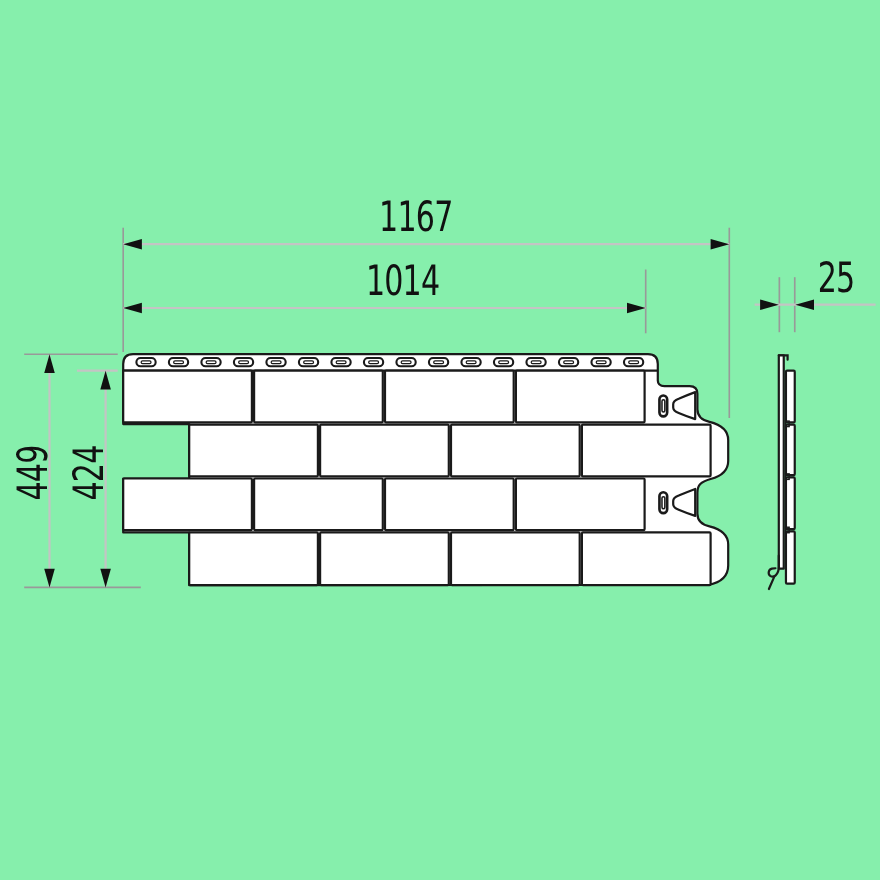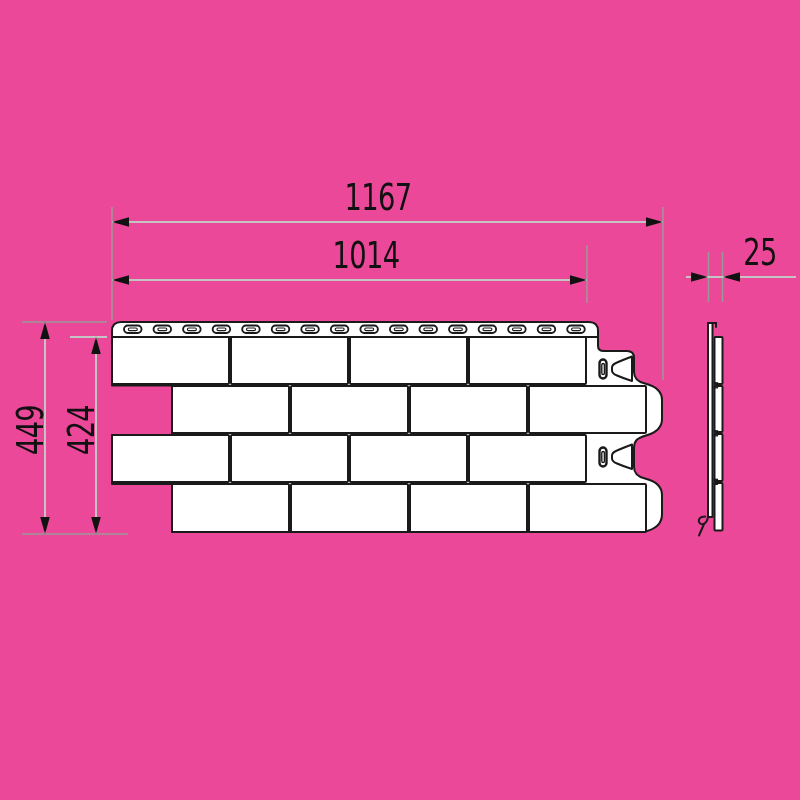--- a/index.html
+++ b/index.html
@@ -1,16 +1,16 @@
 <!DOCTYPE html>
 <html><head>
 <meta charset="utf-8">
 <style>
   html,body{margin:0;padding:0;background:#fff;}
-  #canvas{position:relative;width:800px;height:800px;background:#ec4899;overflow:hidden;
+  #canvas{position:relative;width:800px;height:800px;background:#86efac;overflow:hidden;
           font-family:"DejaVu Sans","Liberation Sans",sans-serif;}
   #drawing-svg{position:absolute;left:0;top:0;}
   .outline{fill:#fff;stroke:#1a1a1a;stroke-width:2;stroke-linejoin:round;stroke-linecap:round;}
   .outline-line{fill:none;stroke:#1a1a1a;stroke-width:2;stroke-linecap:round;}
   .inner-line{fill:none;stroke:#1a1a1a;stroke-width:1.4;}
   .dimline{fill:none;stroke:#c4c4c4;stroke-width:2;}
   .extline{fill:none;stroke:#999999;stroke-width:1.5;}
   .extline-light{fill:none;stroke:#c4c4c4;stroke-width:2;}
   .arrow{fill:#111;stroke:none;}
   .dim-label{position:absolute;color:#111;font-size:38px;font-weight:400;letter-spacing:-1px;

